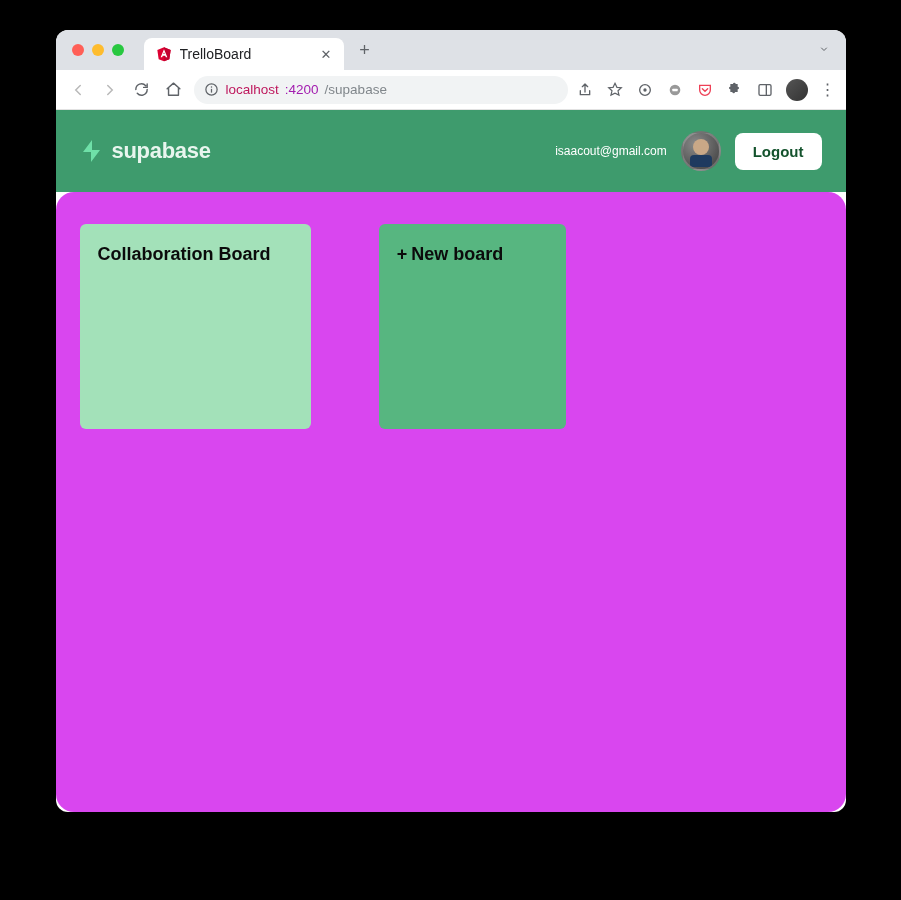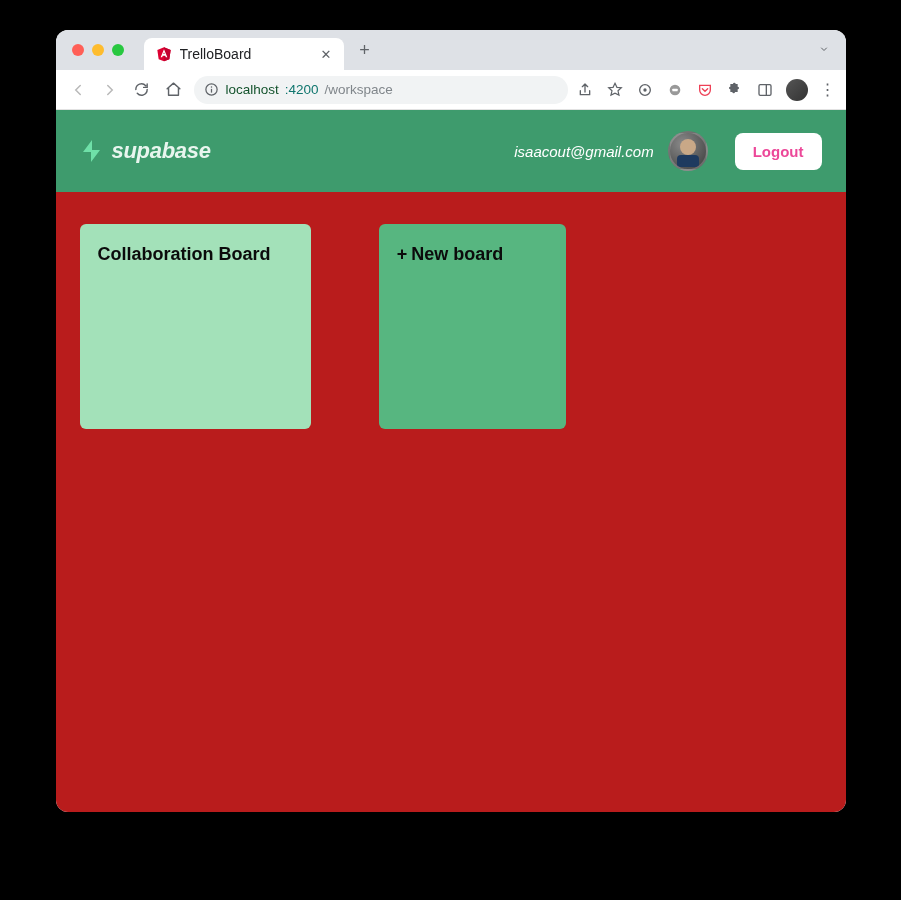--- a/index.html
+++ b/index.html
@@ -105,22 +105,22 @@
       padding: 0 10px;
       gap: 6px;
       font-size: 13.5px;
       color: #202124;
     }
     .urlbar .info-icon {
       width: 16px; height: 16px;
       display:flex; align-items:center; justify-content:center;
       color:#5f6368;
     }
-    .urlbar .url-host { color: #14532d; }
-    .urlbar .url-port { color: #0f766e; }
+    .urlbar .url-host { color: #be185d; }
+    .urlbar .url-port { color: #a21caf; }
     .urlbar .url-path { color: #80868b; }
     .rt-icons { display: flex; align-items: center; gap: 12px; }
     .rt-icons .ic { width: 18px; height: 18px; color:#5f6368; display:flex;align-items:center;justify-content:center; }
     .avatar-sm {
       width: 22px; height: 22px; border-radius: 50%;
       background: linear-gradient(135deg,#555,#333);
       display:flex;align-items:center;justify-content:center;
       color:#fff; font-size:9px;
     }
     .kebab { font-size: 16px; color:#5f6368; cursor:pointer; }
@@ -130,21 +130,20 @@
       height: 82px;
       background: #3e9b6d;
       display: flex;
       align-items: center;
       padding: 0 24px;
       gap: 16px;
     }
     .logo {
       display: flex; align-items: center; gap: 8px;
       color: #fff;
-      font-style: italic;
     }
     .logo-mark {
       width: 24px; height: 24px;
       position: relative;
     }
     .logo-mark::before, .logo-mark::after {
       content:"";
       position:absolute;
       width:0;height:0;
     }
@@ -152,21 +151,21 @@
     .logo-text {
       font-size: 22px;
       font-weight: 700;
       letter-spacing: -0.3px;
       color: #e8f5ee;
     }
     .header-right {
       margin-left: auto;
       display: flex; align-items: center; gap: 14px;
     }
-    .user-email { color: #fff; font-size: 15px; font-style: italic; }
+    .user-email { color: #fff; font-size: 12px; }
     .avatar-md {
       width: 40px; height: 40px; border-radius: 50%;
       background: radial-gradient(circle at 35% 30%,#8a8a8a,#3a3a3a);
       border: 2px solid rgba(255,255,255,0.2);
       overflow:hidden;
       position:relative;
     }
     .avatar-md::after{
       content:"";
       position:absolute;
@@ -178,35 +177,35 @@
     .avatar-md::before{
       content:"";
       position:absolute;
       top:6px;left:50%;transform:translateX(-50%);
       width:16px;height:16px;
       background:#c9a887;
       border-radius:50%;
     }
     .logout-btn {
       background: #fff;
-      color: #ec4899;
+      color: #14532d;
       border: none;
       padding: 10px 18px;
       font-size: 15px;
       font-weight: 600;
       border-radius: 8px;
       cursor: pointer;
-      margin-left: 13px;
     }
 
     
     .content {
-      background: #b91c1c;
+      background: #d946ef;
       padding: 32px 24px;
       min-height: 620px;
+      border-radius: 18px;
     }
     .boards {
       display: grid;
       grid-template-columns: repeat(3, 1fr);
       gap: 24px;
     }
     .board {
       height: 205px;
       border-radius: 6px;
       padding: 20px 18px;
@@ -275,21 +274,21 @@
     <div class="urlbar">
       <span class="info-icon">
         <svg width="15" height="15" viewBox="0 0 24 24">
             <circle cx="12" cy="12" r="9" stroke="#5f6368" stroke-width="2" fill="none"></circle>
             <circle cx="12" cy="8" r="1.2" fill="#5f6368"></circle>
             <rect x="11" y="11" width="2" height="6" fill="#5f6368"></rect>
           </svg>
       </span>
       <span class="url-host">localhost</span>
         <span class="url-port">:4200</span>
-        <span class="url-path">/workspace</span>
+        <span class="url-path">/supabase</span>
     </div>
     <div class="rt-icons">
       <span class="ic">
         <svg width="16" height="16" viewBox="0 0 24 24">
             <path d="M12 3v12M8 7l4-4 4 4M5 13v6h14v-6" stroke="currentColor" stroke-width="2" fill="none" stroke-linecap="round" stroke-linejoin="round"></path>
           </svg>
       </span>
       <span class="ic">
         <svg width="16" height="16" viewBox="0 0 24 24">
             <path d="M12 2l2.9 6 6.6.6-5 4.6 1.5 6.5L12 16.8 5.9 19.7 7.5 13.2l-5-4.6 6.6-.6z" stroke="currentColor" stroke-width="1.8" fill="none"></path>

